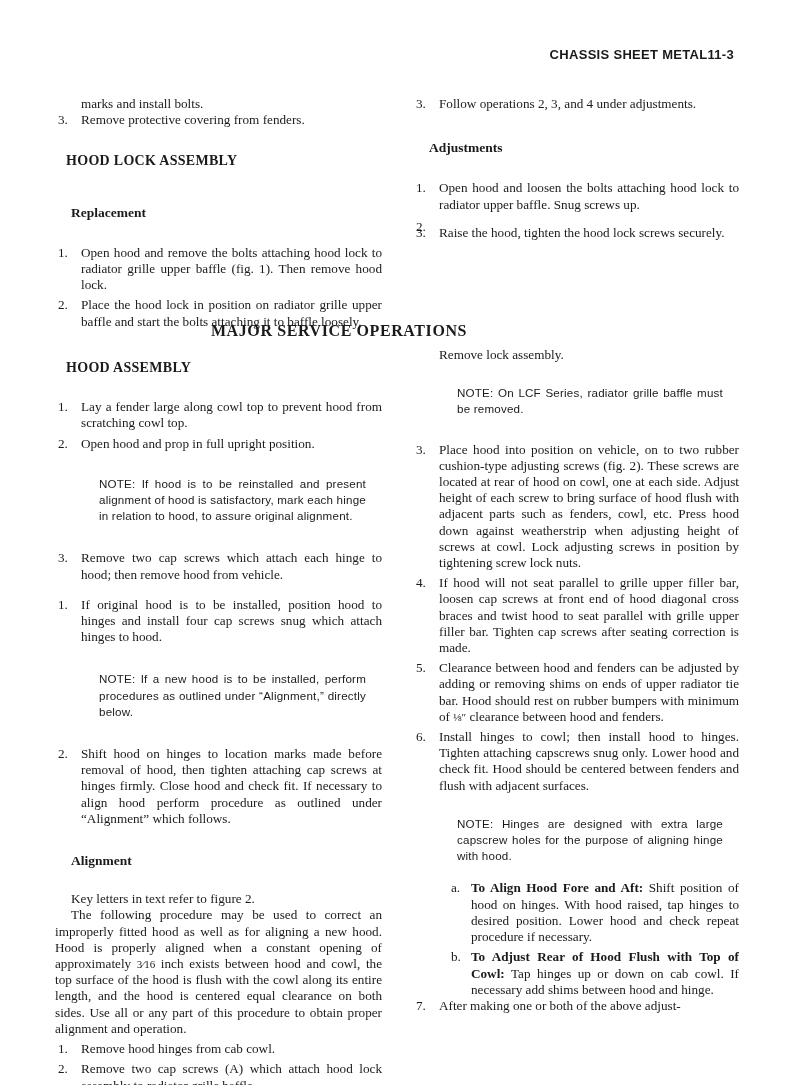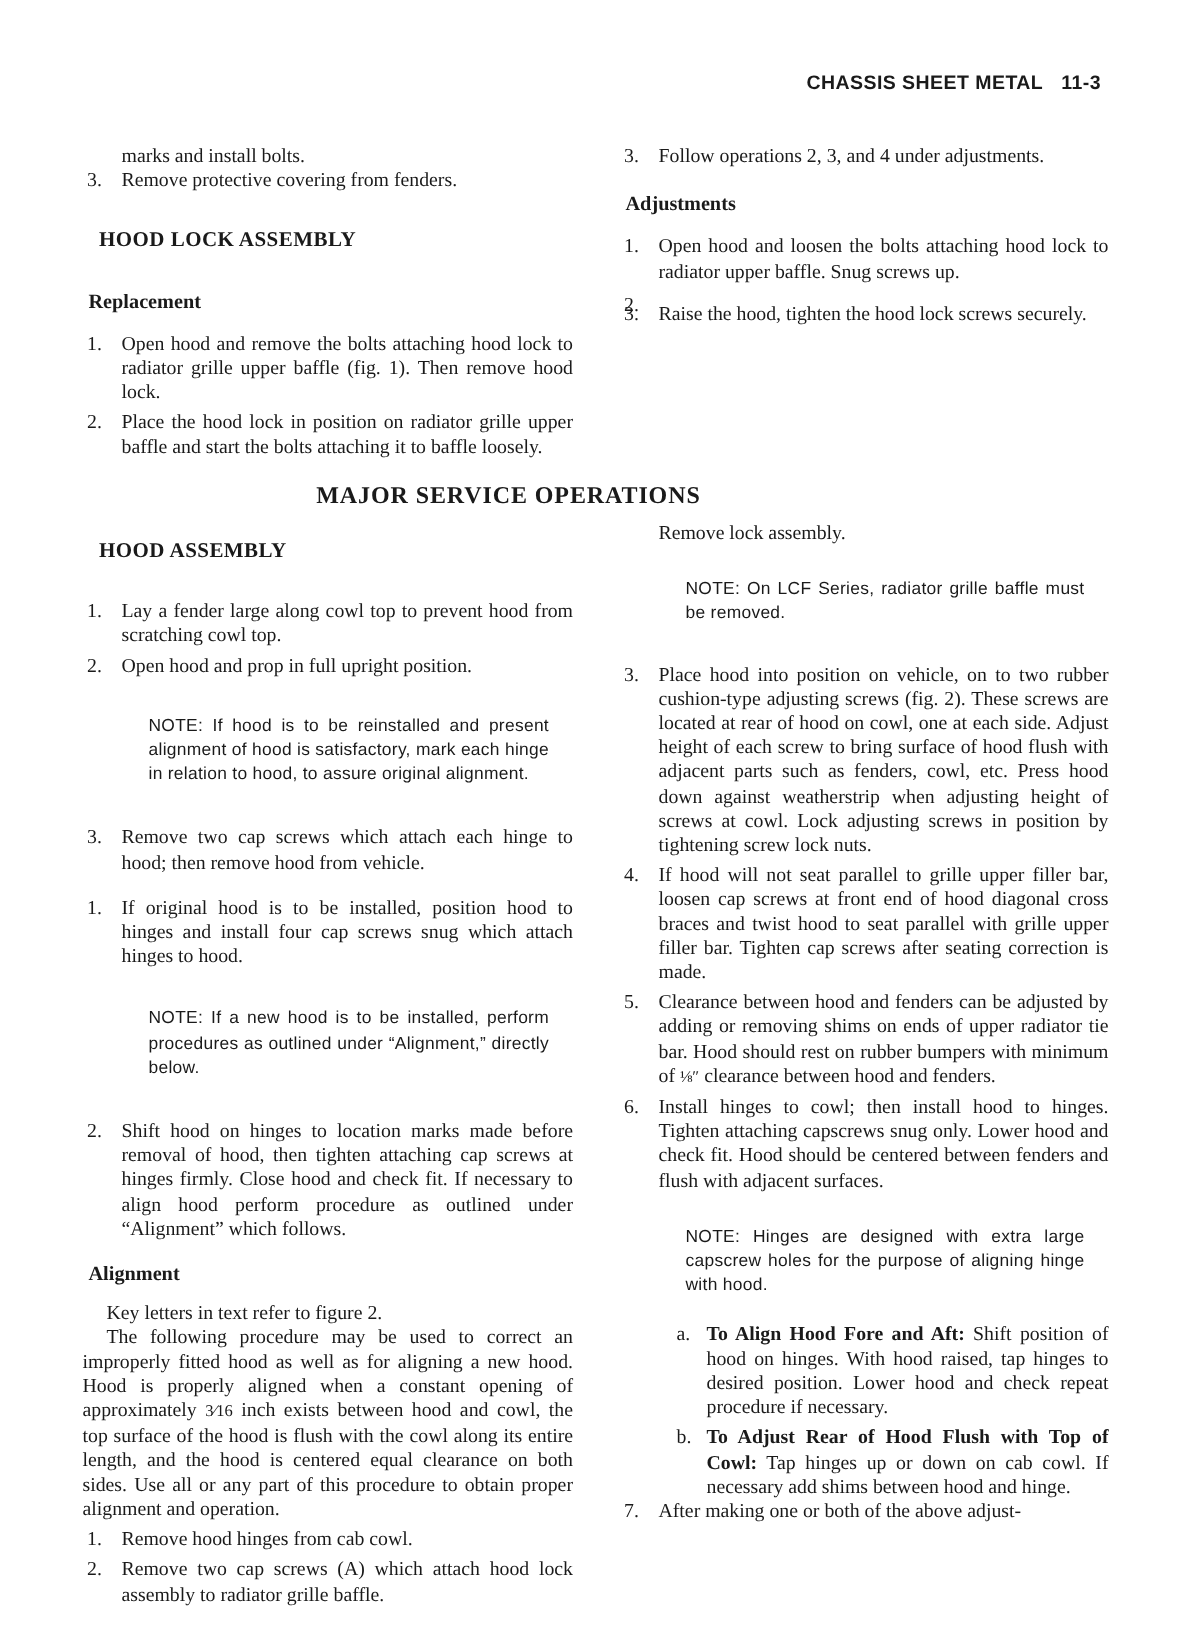--- a/index.html
+++ b/index.html
@@ -1,23 +1,23 @@
 <!DOCTYPE html>
 <html><head>
 <meta charset="utf-8">
 <style>
   html, body { margin: 0; padding: 0; background: #ffffff; }
   body { width: 790px; height: 1085px; position: relative; overflow: hidden; color: #1a1a1a; font-family: "Liberation Serif", "DejaVu Serif", serif; }
   .page-header { position: absolute; top: 47px; right: 56px; font-family: "Liberation Sans", "DejaVu Sans", sans-serif; font-weight: bold; font-size: 13px; letter-spacing: 0.3px; }
-  .page-header .num { margin-left: 12px; }
+  .page-header .num { }
   .col { position: absolute; font-size: 13.2px; line-height: 16.2px; text-align: justify; }
   .col-left { left: 55px; width: 327px; }
   .col-right { left: 413px; width: 326px; }
   .h-section { font-weight: bold; font-size: 14px; letter-spacing: 0.3px; margin: 11px; }
-  .h-sub { font-weight: bold; font-size: 13.5px; margin: 4px; }
+  .h-sub { font-weight: bold; font-size: 13.5px; margin: 16px; }
   .centered-title { position: absolute; top: 322px; left: 0; width: 678px; text-align: center; font-weight: bold; font-size: 16px; letter-spacing: 0.6px; }
   .li { position: relative; padding-left: 26px; margin: 0; }
   .li .n { position: absolute; left: 3px; top: 0; }
   .li.sub { padding-left: 58px; }
   .li.sub .n { left: 38px; }
   .note { font-family: "Liberation Sans", "DejaVu Sans", sans-serif; font-weight: normal; font-size: 11.6px; line-height: 16.2px; margin: 16px; padding-left: 28px; letter-spacing: 0.2px; }
   .para { margin: 0; text-indent: 16px; }
   .gap4 { height: 4px; } .gap6 { height: 6px; } .gap8 { height: 8px; } .gap10 { height: 10px; } .gap12 { height: 12px; } .gap14 { height: 14px; }
   .frac { font-size: 11px; }
   b { font-weight: bold; }

